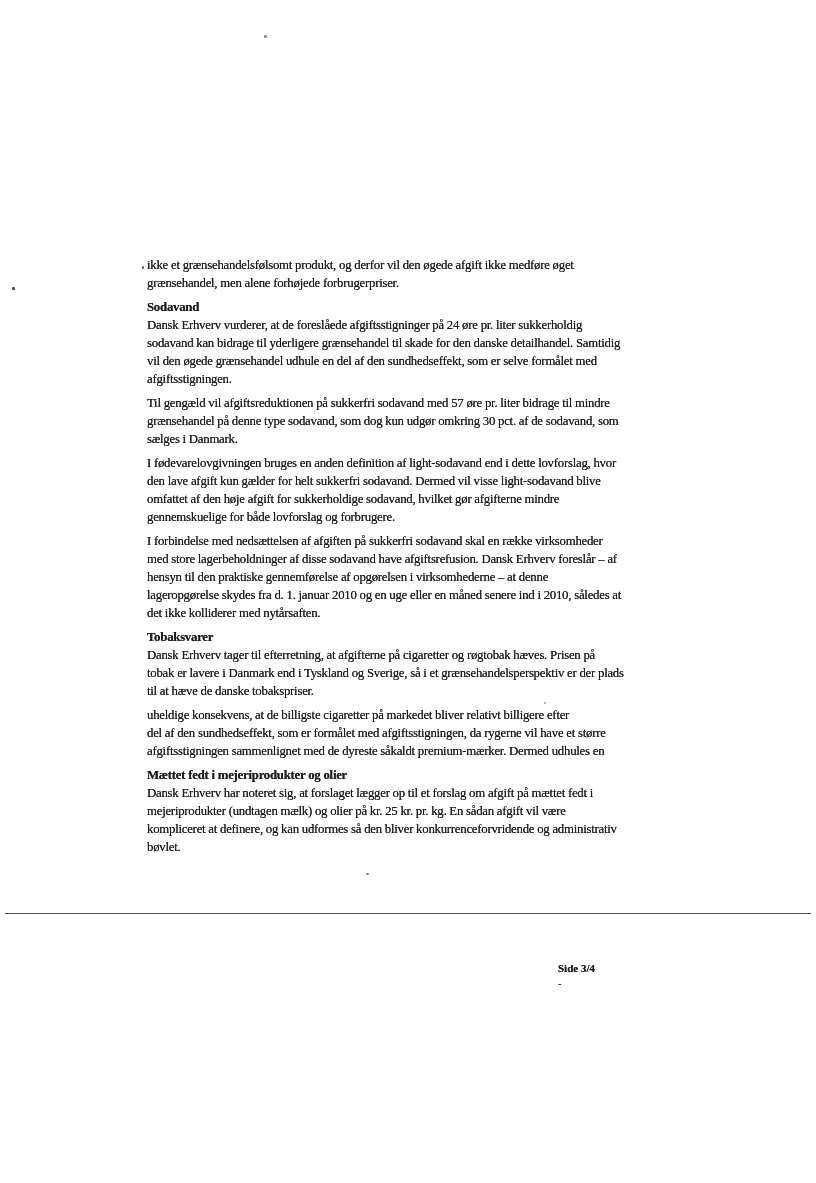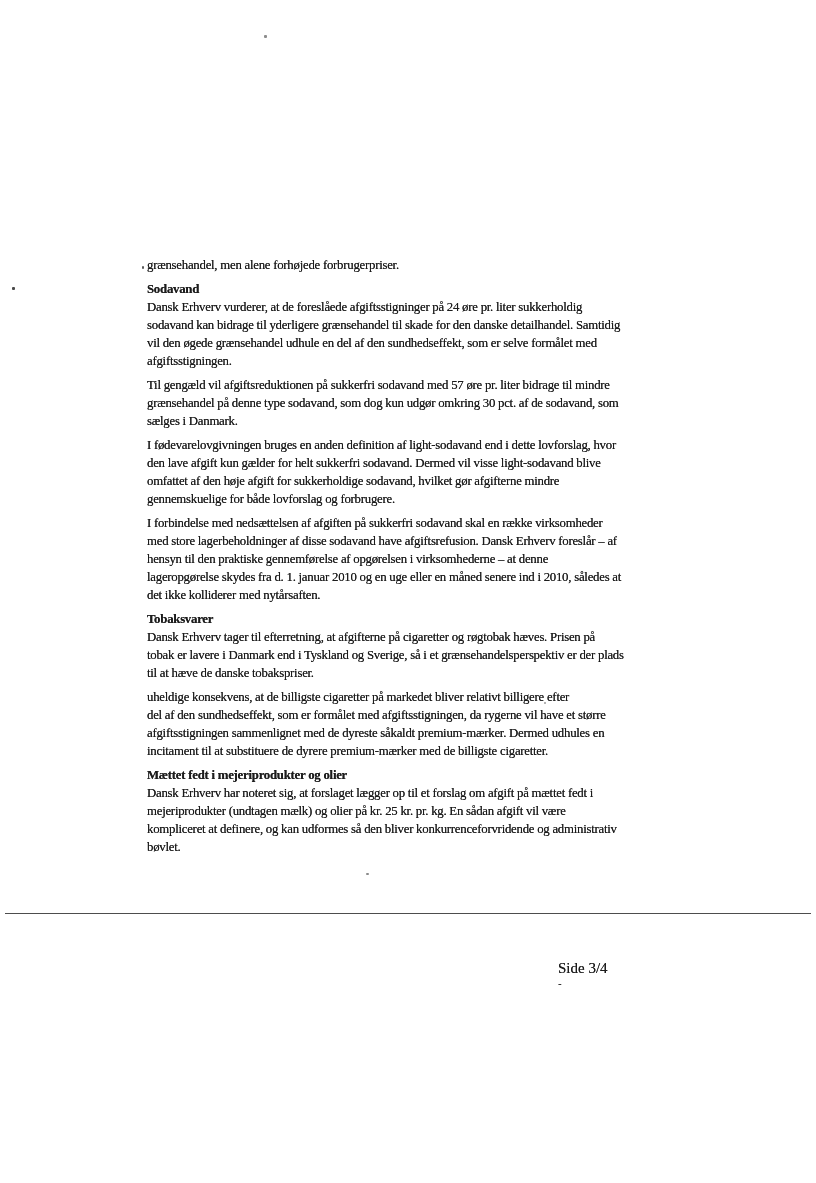--- a/index.html
+++ b/index.html
@@ -41,22 +41,22 @@
     height: 1px;
     background: #4d4d4d;
   }
   .footer {
     position: absolute;
     left: 558px;
     top: 962px;
     color: #1c1c1c;
   }
   .footer .page-label {
-    font-size: 15px;
-    font-weight: 400;
+    font-size: 11px;
+    font-weight: 700;
     line-height: 13px;
     white-space: nowrap;
     text-shadow: 0 0 0.35px rgba(25,25,25,0.85);
   }
   .footer .footer-dash {
     font-size: 11px;
     font-weight: 700;
     line-height: 12px;
     margin-top: 2px;
   }
@@ -73,20 +73,21 @@
 <div class="page">
 
   <span class="speck speck-top"></span>
   <span class="speck speck-quote"></span>
   <span class="speck speck-left"></span>
   <span class="speck speck-upper"></span>
   <span class="speck speck-mid"></span>
 
   <div class="doc-body" id="document-body">
       <div class="paragraph">
+        <div class="line">ikke et grænsehandelsfølsomt produkt, og derfor vil den øgede afgift ikke medføre øget</div>
         <div class="line">grænsehandel, men alene forhøjede forbrugerpriser.</div>
       </div>
       <div class="heading">Sodavand</div>
       <div class="paragraph">
         <div class="line">Dansk Erhverv vurderer, at de foreslåede afgiftsstigninger på 24 øre pr. liter sukkerholdig</div>
         <div class="line">sodavand kan bidrage til yderligere grænsehandel til skade for den danske detailhandel. Samtidig</div>
         <div class="line">vil den øgede grænsehandel udhule en del af den sundhedseffekt, som er selve formålet med</div>
         <div class="line">afgiftsstigningen.</div>
       </div>
       <div class="paragraph">
@@ -110,21 +111,20 @@
       <div class="heading">Tobaksvarer</div>
       <div class="paragraph">
         <div class="line">Dansk Erhverv tager til efterretning, at afgifterne på cigaretter og røgtobak hæves. Prisen på</div>
         <div class="line">tobak er lavere i Danmark end i Tyskland og Sverige, så i et grænsehandelsperspektiv er der plads</div>
         <div class="line">til at hæve de danske tobakspriser.</div>
       </div>
       <div class="paragraph">
         <div class="line">uheldige konsekvens, at de billigste cigaretter på markedet bliver relativt billigere efter</div>
         <div class="line">del af den sundhedseffekt, som er formålet med afgiftsstigningen, da rygerne vil have et større</div>
         <div class="line">afgiftsstigningen sammenlignet med de dyreste såkaldt premium-mærker. Dermed udhules en</div>
-        <div class="line">incitament til at substituere de dyrere premium-mærker med de billigste cigaretter.</div>
       </div>
       <div class="heading">Mættet fedt i mejeriprodukter og olier</div>
       <div class="paragraph">
         <div class="line">Dansk Erhverv har noteret sig, at forslaget lægger op til et forslag om afgift på mættet fedt i</div>
         <div class="line">mejeriprodukter (undtagen mælk) og olier på kr. 25 kr. pr. kg. En sådan afgift vil være</div>
         <div class="line">kompliceret at definere, og kan udformes så den bliver konkurrenceforvridende og administrativ</div>
         <div class="line">bøvlet.</div>
       </div>
     </div>
 

